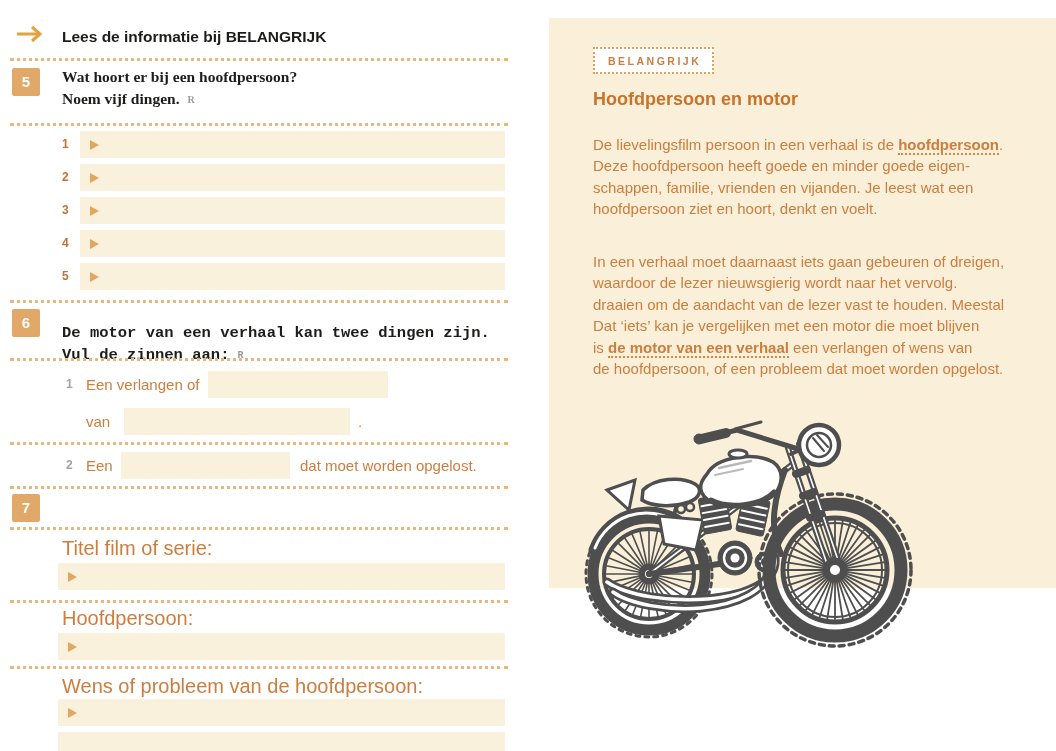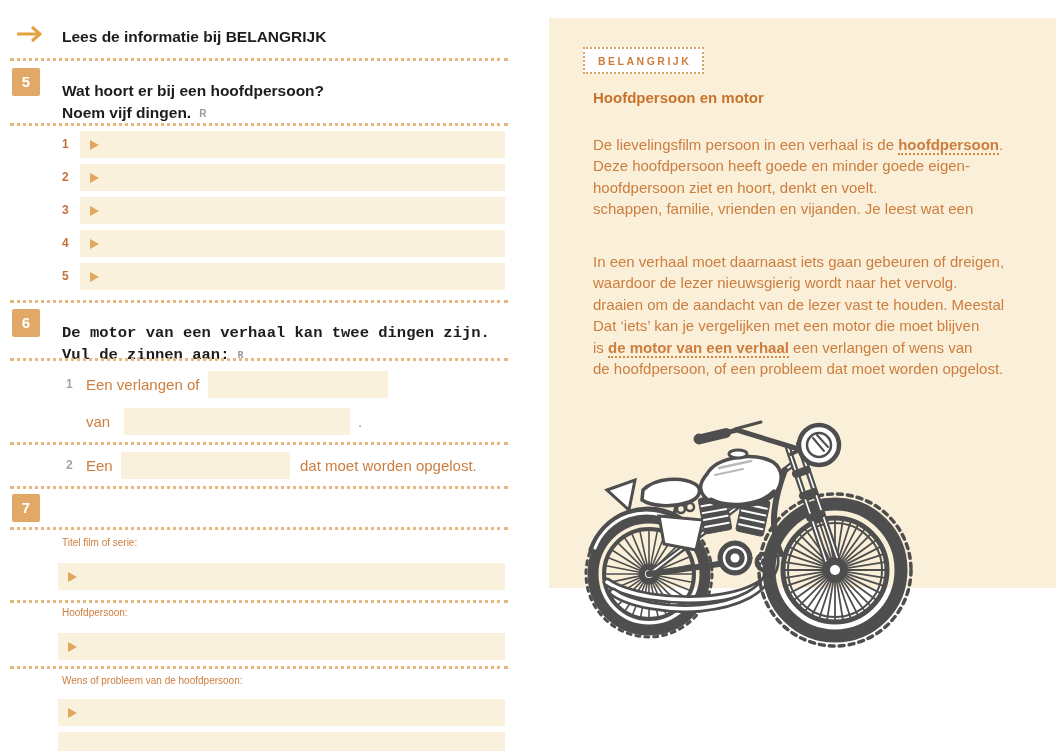--- a/index.html
+++ b/index.html
@@ -21,26 +21,26 @@
   .qbadge{position:absolute;left:12px;width:28px;height:28px;background:var(--badge-bg);color:#fff;
           font-weight:bold;font-size:15px;line-height:28px;text-align:center;border-radius:2px;}
   .qtext{position:absolute;left:62px;color:var(--ink);font-size:15.5px;font-weight:bold;line-height:22px;white-space:nowrap;}
   .marker{font-size:10px;font-weight:bold;color:var(--gray);letter-spacing:1px;margin-left:8px;vertical-align:1px;}
   .fieldrow-num{position:absolute;left:62px;width:14px;font-size:12px;font-weight:bold;color:var(--num-orange);line-height:27px;}
   .subnum{position:absolute;left:66px;width:14px;font-size:12px;font-weight:bold;color:#a3a3a3;line-height:27px;}
   .field{position:absolute;height:27px;background:var(--field-bg);display:flex;align-items:center;padding-left:10px;
          font-size:14px;color:var(--ink);}
   .tri{width:0;height:0;border-left:9px solid #dfa75f;border-top:5.5px solid transparent;border-bottom:5.5px solid transparent;margin-right:8px;flex:0 0 auto;}
   .oline{position:absolute;color:var(--orange-text);font-size:15px;line-height:27px;white-space:nowrap;}
-  .olabel{position:absolute;left:62px;color:var(--orange-text);font-size:10px;white-space:nowrap;}
+  .olabel{position:absolute;left:62px;color:var(--orange-text);font-size:20px;white-space:nowrap;}
   
   #infobox{position:absolute;left:549px;top:18px;width:507px;height:570px;background:var(--box-bg);}
-  #belbadge{position:absolute;left:34px;top:29px;background:#fff;border:2px dotted #d9a260;color:var(--orange-text);
+  #belbadge{position:absolute;left:44px;top:29px;background:#fff;border:2px dotted #d9a260;color:var(--orange-text);
             font-size:10.5px;font-weight:bold;letter-spacing:2.5px;padding:6px 11px 5px 13px;}
-  #boxtitle{position:absolute;left:44px;top:71px;color:var(--orange-dark);font-size:15px;font-weight:bold;white-space:nowrap;}
+  #boxtitle{position:absolute;left:44px;top:71px;color:var(--orange-dark);font-size:18px;font-weight:bold;white-space:nowrap;}
   .para{position:absolute;left:44px;color:var(--orange-text);font-size:15px;line-height:21.4px;}
   .para .pline{white-space:nowrap;}
   .bdot{font-weight:bold;border-bottom:2px dotted #d08a44;padding-bottom:0px;}
   #bike{position:absolute;left:583px;top:412px;width:334px;height:240px;}
   .arrowicon{position:absolute;left:15px;top:25px;}
 </style>
 </head>
 <body>
 
 <div id="stage">
@@ -48,21 +48,21 @@
   <span class="arrowicon">
     <svg width="30" height="18" viewBox="0 0 30 18">
       <line x1="2" y1="9" x2="24" y2="9" stroke="#e2a23f" stroke-width="3"></line>
       <polyline points="17,2 25,9 17,16" fill="none" stroke="#e2a23f" stroke-width="3"></polyline>
     </svg>
   </span>
   <div class="qtext" style="top:26px;">Lees de informatie bij BELANGRIJK</div>
   <div class="dotted" style="top:58px;"></div>
 
   <div class="qbadge" style="top:68px;">5</div>
-  <div class="qtext" style="top:80px;">
+  <div class="qtext" style="top:66px;font-family:Liberation Serif, serif;">
     <span>Wat hoort er bij een hoofdpersoon?</span><br>
     <span>Noem vijf dingen.</span><span class="marker">R</span>
   </div>
   <div class="dotted" style="top:123px;"></div>
 
   <div class="fieldrow-num" style="top:131px;">1</div>
   <div class="field" style="left:80px;top:131px;width:425px;">
       <span class="tri"></span>
       <span></span>
     </div>
@@ -146,22 +146,22 @@
       <span></span>
     </div>
 
   <div id="infobox">
     <div id="belbadge">BELANGRIJK</div>
     <div id="boxtitle">Hoofdpersoon en motor</div>
 
     <div class="para" style="top:116px;">
       <div class="pline"><span>De lievelingsfilm persoon in een verhaal is de </span><span class="bdot">hoofdpersoon</span><span>.</span></div>
       <div class="pline">Deze hoofdpersoon heeft goede en minder goede eigen-</div>
+      <div class="pline">schappen, familie, vrienden en vijanden. Je leest wat een</div>
       <div class="pline">hoofdpersoon ziet en hoort, denkt en voelt.</div>
-      <div class="pline">schappen, familie, vrienden en vijanden. Je leest wat een</div>
     </div>
 
     <div class="para" style="top:233px;">
       <div class="pline">In een verhaal moet daarnaast iets gaan gebeuren of dreigen,</div>
       <div class="pline">waardoor de lezer nieuwsgierig wordt naar het vervolg.</div>
       <div class="pline">draaien om de aandacht van de lezer vast te houden. Meestal</div>
       <div class="pline">Dat ‘iets’ kan je vergelijken met een motor die moet blijven</div>
       <div class="pline"><span>is </span><span class="bdot">de motor van een verhaal</span><span> een verlangen of wens van</span></div>
       <div class="pline">de hoofdpersoon, of een probleem dat moet worden opgelost.</div>
     </div>

